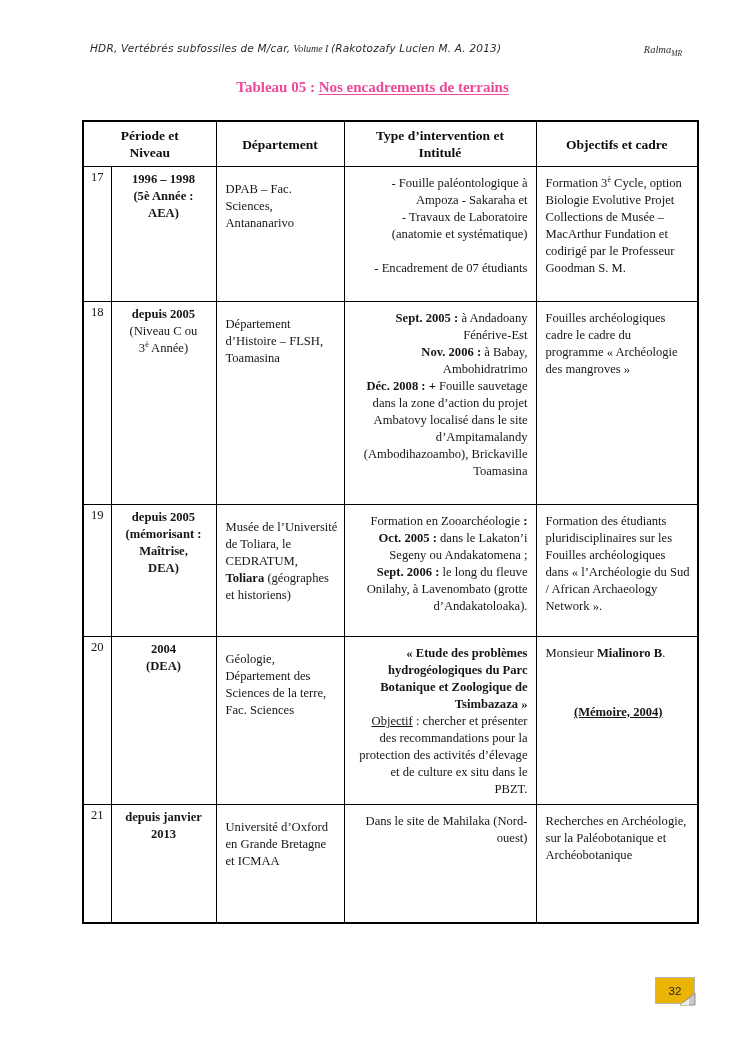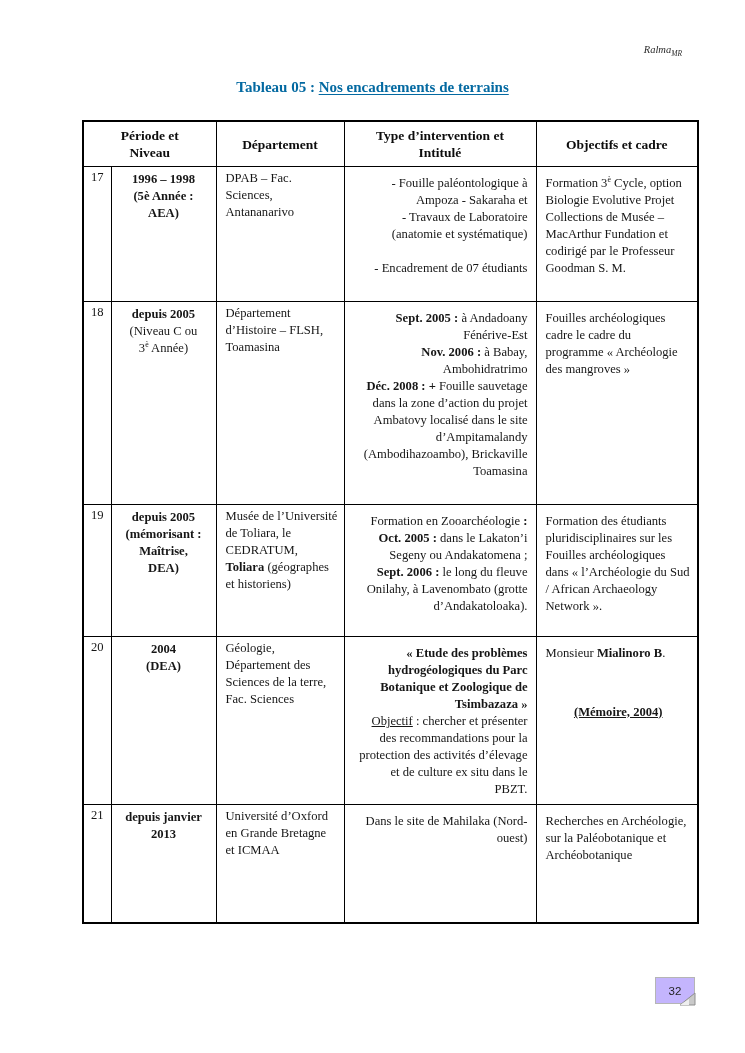--- a/index.html
+++ b/index.html
@@ -15,21 +15,21 @@
   .run-left{position:absolute;left:0;top:0;white-space:nowrap;}
   .script{
     font-family:"DejaVu Sans", sans-serif;
     font-style:italic;font-size:10.5px;letter-spacing:.2px;color:#2a2a2a;
   }
   .serifsmall{font-family:"Liberation Serif", serif;font-style:italic;font-size:10px;color:#2a2a2a;}
   .run-right{position:absolute;right:28px;top:2px;font-style:italic;font-size:10.5px;color:#2a2a2a;}
   .run-right sub{font-size:7.5px;text-align:center;}
   .doc-title{
     position:absolute;left:0;top:79px;width:100%;
-    text-align:center;font-size:15px;font-weight:bold;color:#0369a1;
+    text-align:center;font-size:15px;font-weight:bold;color:#ec4899;
   }
   .doc-title .u2{text-decoration:underline;text-underline-offset:2px;}
   table.enc{
     position:absolute;left:82px;top:120px;
     border-collapse:collapse;table-layout:fixed;
     width:615px;
     border:2px solid #000;
     font-size:12.6px;line-height:17px;color:#161616;
   }
   table.enc th, table.enc td{
@@ -41,40 +41,45 @@
     font-size:13.5px;font-weight:bold;text-align:center;
     vertical-align:middle;padding:2px 3px;
     white-space:pre-line;height:40px;line-height:17px;color:#0d0d0d;
   }
   td.num{
     text-align:center;vertical-align:middle;padding:2px;font-size:12.6px;
   }
   td.period{
     text-align:center;vertical-align:middle;padding:4px 3px;
   }
-  td.dept{padding:3px 6px 6px 9px;}
+  td.dept{padding:14px 6px 6px 9px;}
   td.type{padding:8px 8px 6px 10px;text-align:right;}
   td.obj{padding:8px 6px 6px 9px;}
   .b{font-weight:bold;margin-top:25px;}
   .i{}
   .u{text-decoration:underline;}
   .sup{font-size:0.62em;vertical-align:super;line-height:0;}
   .center-line{display:block;text-align:center;text-decoration:underline;}
   .pagenum-box{
     position:absolute;left:655px;top:977px;width:38px;height:25px;
-    border:1px solid #b5b5b5;background:#c4b5fd;
+    border:1px solid #b5b5b5;background:#eab308;
     font-family:"Liberation Sans", sans-serif;font-size:11.5px;color:#222;
     display:flex;align-items:center;justify-content:center;
   }
   .fold{position:absolute;right:-2px;bottom:-3px;width:17px;height:14px;}
 </style>
 </head>
 <body>
 
 <div class="page-header">
+  <div class="run-left">
+    <span class="script">HDR, Vertébrés subfossiles de M/car,</span>
+    <span class="serifsmall"> Volume I </span>
+    <span class="script">(Rakotozafy Lucien M. A. 2013)</span>
+  </div>
   <div class="run-right">
     <span>Ralma</span><sub>MR</sub>
   </div>
 </div>
 
 <div class="doc-title">
   <span>Tableau 05 : </span><span class="u2">Nos encadrements de terrains</span>
 </div>
 
 <table class="enc">

